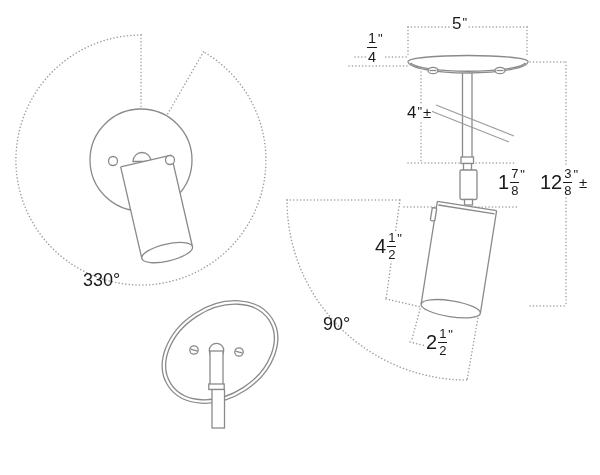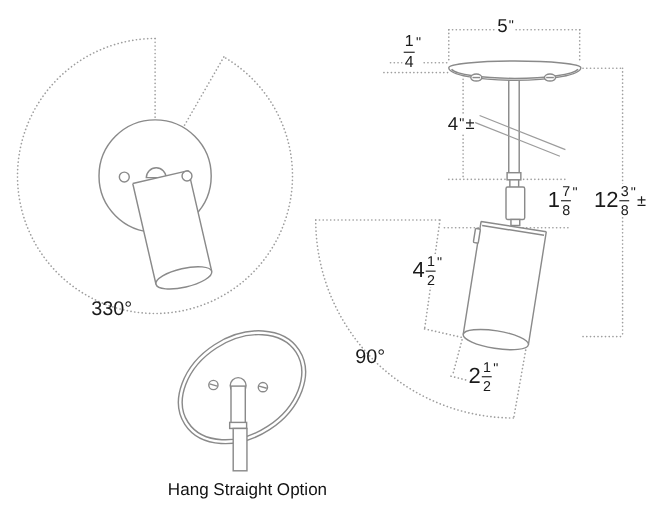--- a/index.html
+++ b/index.html
@@ -181,15 +181,14 @@
       <span class="num">1</span>
       <span class="den">2</span>
     </span>
       <span class="q">"</span>
   </div>
 
   <div class="dim ang" style="left:82px;top:271px;text-align:right;">330°</div>
 
   <div class="dim ang" style="left:322px;top:315px;">90°</div>
 
-  <div class="dim cap" style="left:140px;top:438px;width:168px;">Hang Straight Option</div>
 
 </div>
 
 </body></html>

